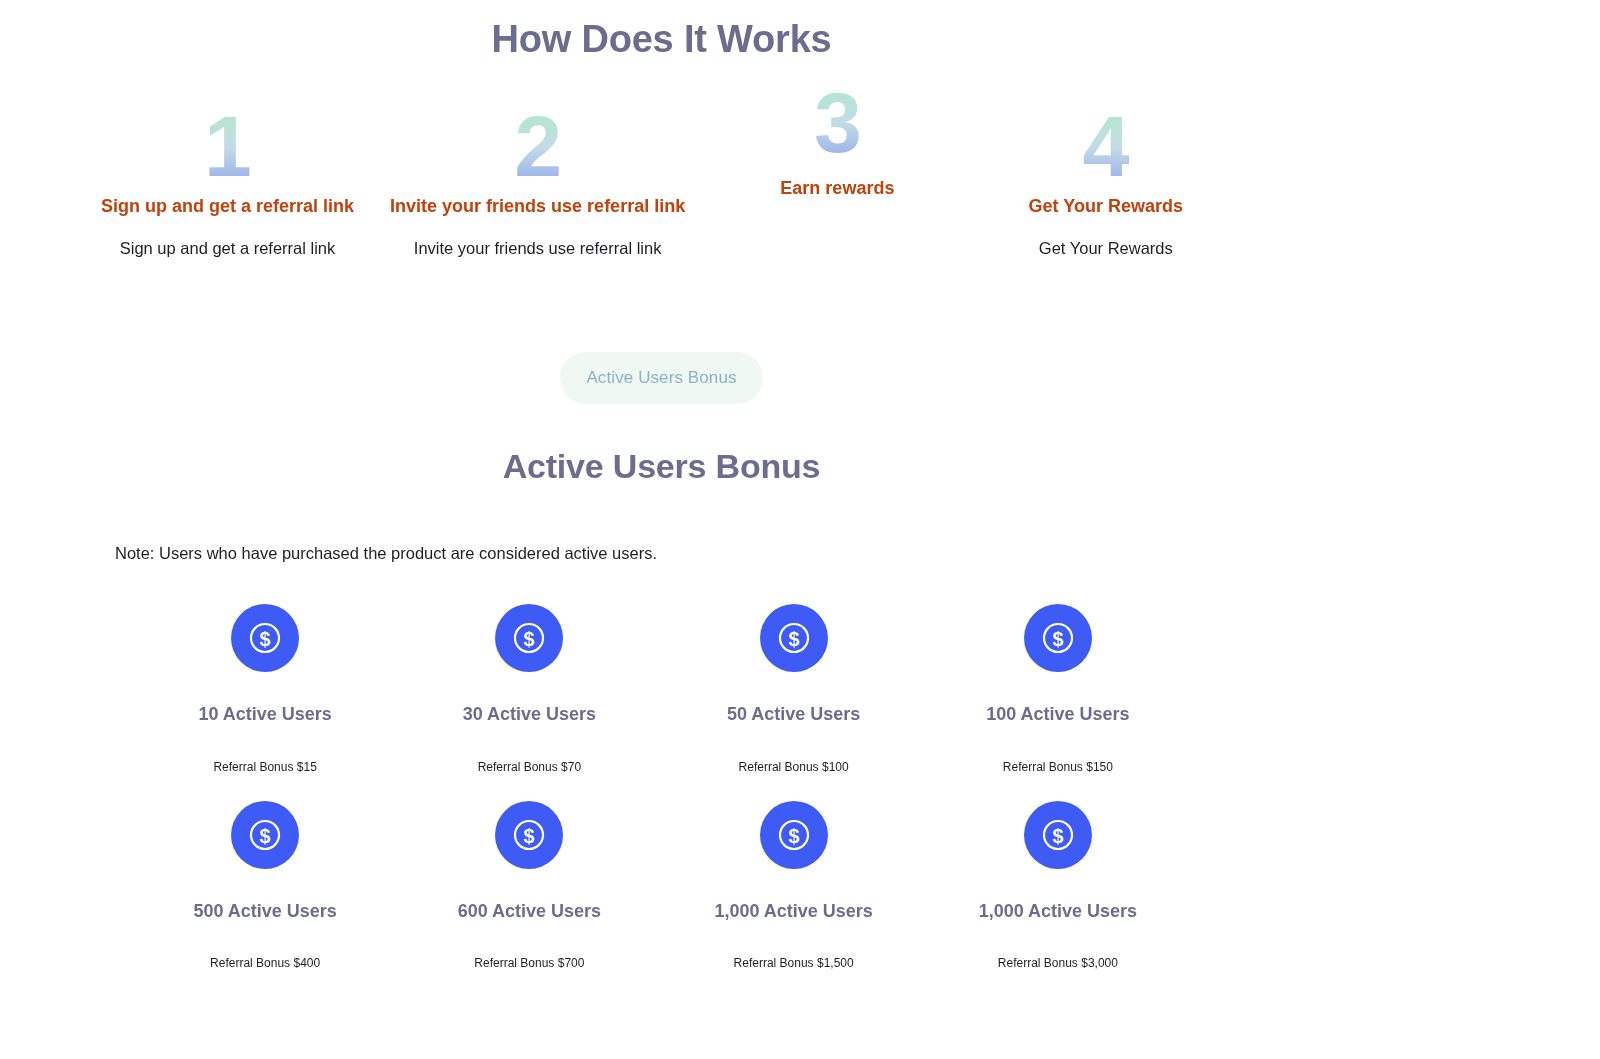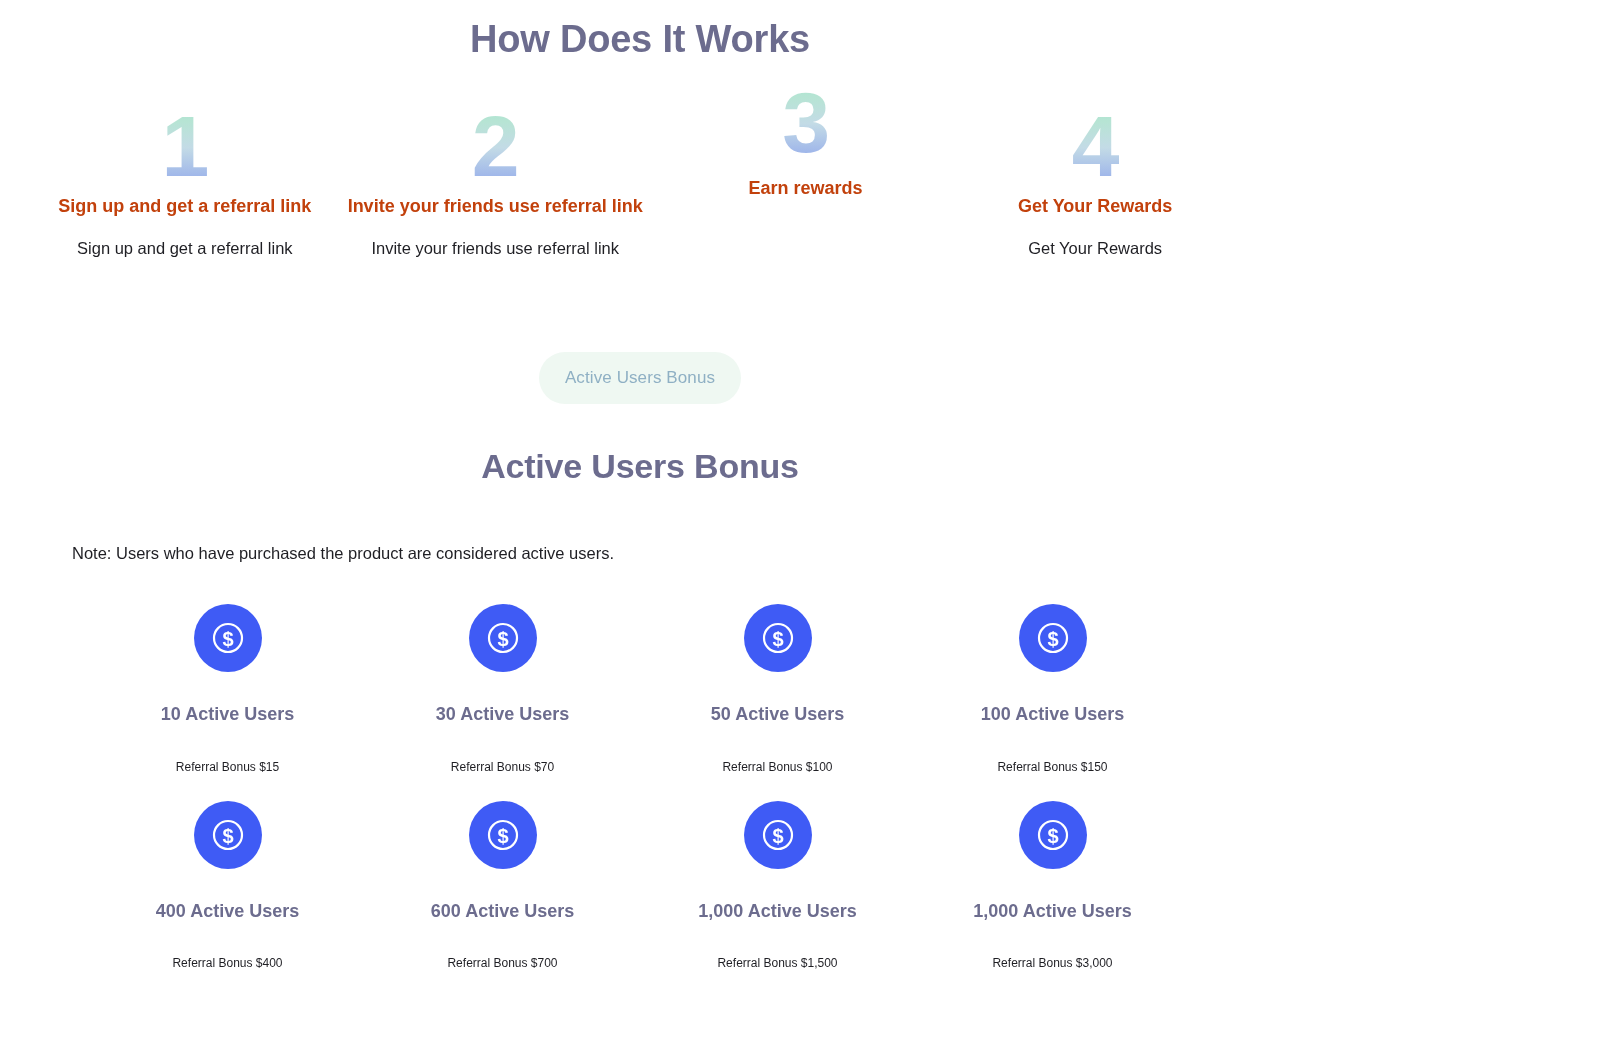--- a/index.html
+++ b/index.html
@@ -12,20 +12,21 @@
     font-family: "Liberation Sans", "DejaVu Sans", sans-serif;
     -webkit-font-smoothing: antialiased;
   }
 
   .page {
     position: relative;
     width: 1280px;
     height: 1059px;
     background: #ffffff;
     overflow: hidden;
+    padding-left: 43px;
   }
 
   
   .hdiw-title {
     text-align: center;
     font-size: 38px;
     font-weight: 700;
     letter-spacing: -0.2px;
     color: #6c6c8e;
     padding-top: 17px;
@@ -264,21 +265,21 @@
         <div class="tier-bonus">Referral Bonus $150</div>
       </div>
 
       <div class="tier row2">
         <span class="coin-icon">
           <svg width="40" height="40" viewBox="0 0 40 40" aria-hidden="true">
             <circle cx="20" cy="20" r="14" fill="none" stroke="#ffffff" stroke-width="2.2"></circle>
             <text x="20" y="27.5" text-anchor="middle" font-family="Liberation Sans, sans-serif" font-size="20" font-weight="700" fill="#ffffff">$</text>
           </svg>
         </span>
-        <div class="tier-label">400 Active Users</div>
+        <div class="tier-label">500 Active Users</div>
         <div class="tier-bonus">Referral Bonus $400</div>
       </div>
 
       <div class="tier row2">
         <span class="coin-icon">
           <svg width="40" height="40" viewBox="0 0 40 40" aria-hidden="true">
             <circle cx="20" cy="20" r="14" fill="none" stroke="#ffffff" stroke-width="2.2"></circle>
             <text x="20" y="27.5" text-anchor="middle" font-family="Liberation Sans, sans-serif" font-size="20" font-weight="700" fill="#ffffff">$</text>
           </svg>
         </span>

